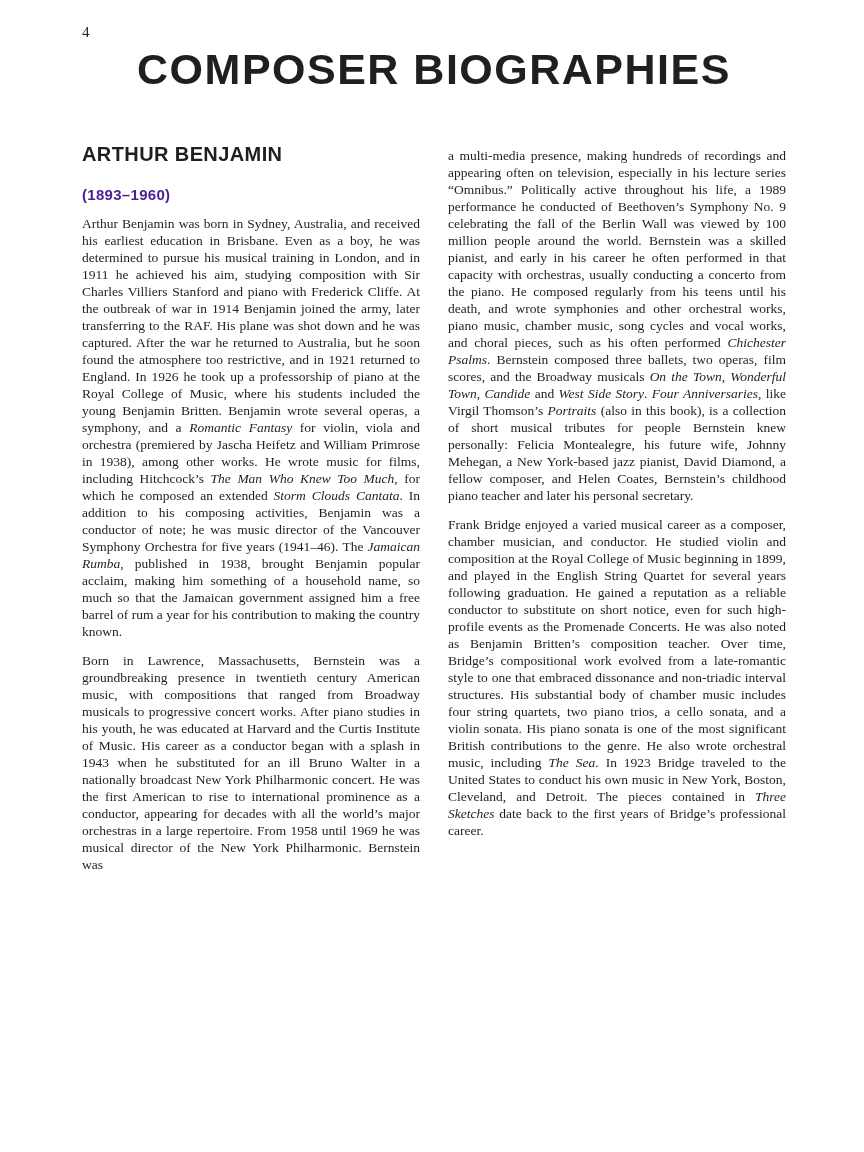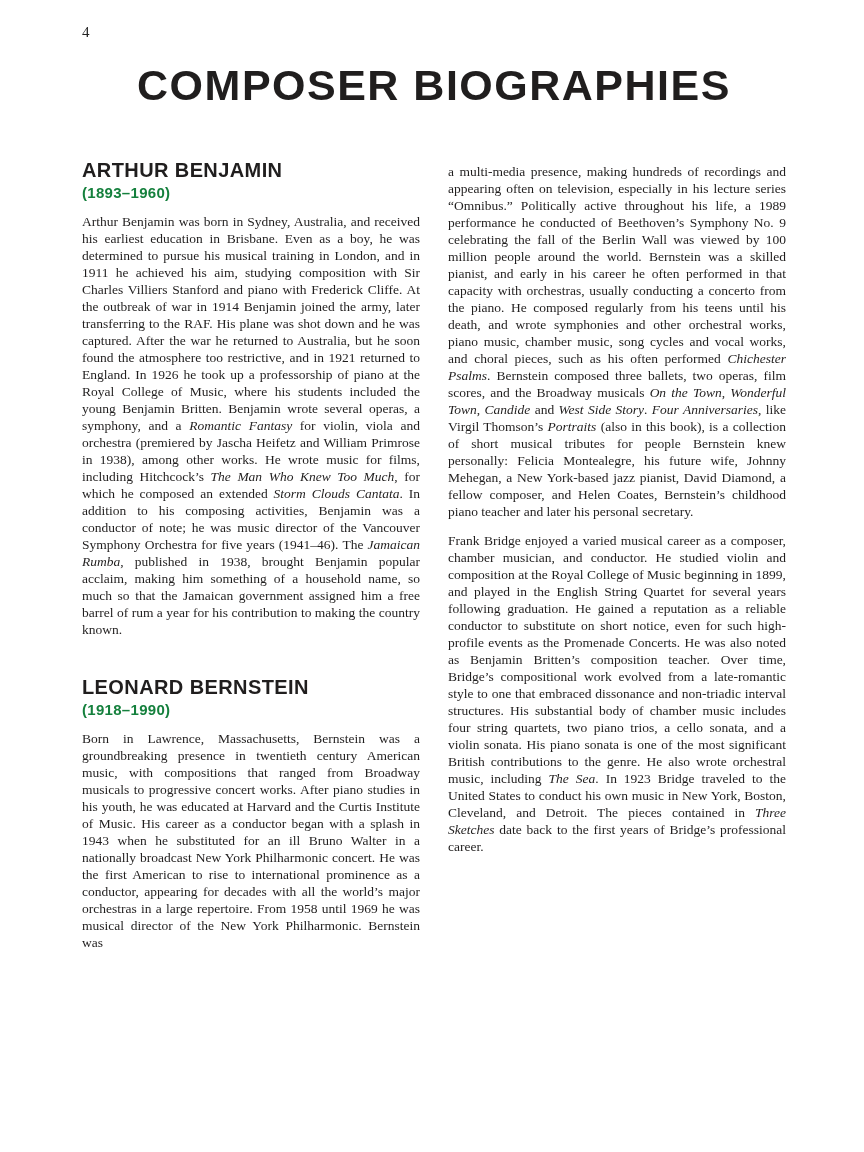--- a/index.html
+++ b/index.html
@@ -17,21 +17,21 @@
   .page-number {
     position: absolute;
     top: 24px;
     left: 82px;
     font-size: 15px;
     font-family: "Liberation Serif", serif;
     color: #222;
   }
   .doc-title {
     margin: 0;
-    padding-top: 62px;
+    padding-top: 46px;
     text-align: center;
     font-family: "Liberation Sans", sans-serif;
     font-weight: 700;
     font-size: 43px;
     letter-spacing: 1.5px;
     color: #201e1e;
     line-height: 1.1;
   }
   .columns {
     display: flex;
@@ -46,26 +46,26 @@
   .section-name {
     margin: 0;
     font-family: "Liberation Sans", sans-serif;
     font-weight: 700;
     font-size: 20px;
     letter-spacing: 0.4px;
     color: #201e1e;
     line-height: 1.15;
   }
   .section-dates {
-    margin-top: 2px;
+    margin-top: 20px;
     font-family: "Liberation Sans", sans-serif;
     font-weight: 700;
     font-size: 15px;
     letter-spacing: 0.3px;
-    color: #15803d;
+    color: #4c1d95;
   }
   .body-paragraph {
     margin: 12px 0 0 0;
     font-size: 13.5px;
     line-height: 17px;
     text-align: justify;
     color: #201e1e;
   }
   .column > .body-paragraph:first-child { margin-top: 4px; }
   .body-paragraph.continued { text-align-last: justify; }
@@ -77,24 +77,20 @@
 <div class="page">
   <div class="page-number">4</div>
   <h1 class="doc-title">COMPOSER BIOGRAPHIES</h1>
   <div class="columns">
     <div class="column">
         <div class="section-heading">
           <h2 class="section-name">ARTHUR BENJAMIN</h2>
           <div class="section-dates">(1893–1960)</div>
         </div>
         <p class="body-paragraph"><span>Arthur Benjamin was born in Sydney, Australia, and received his earliest education in Brisbane. Even as a boy, he was determined to pursue his musical training in London, and in 1911 he achieved his aim, studying composition with Sir Charles Villiers Stanford and piano with Frederick Cliffe. At the outbreak of war in 1914 Benjamin joined the army, later transferring to the RAF. His plane was shot down and he was captured. After the war he returned to Australia, but he soon found the atmosphere too restrictive, and in 1921 returned to England. In 1926 he took up a professorship of piano at the Royal College of Music, where his students included the young Benjamin Britten. Benjamin wrote several operas, a symphony, and a </span><span class="italic">Romantic Fantasy</span><span> for violin, viola and orchestra (premiered by Jascha Heifetz and William Primrose in 1938), among other works. He wrote music for films, including Hitchcock’s </span><span class="italic">The Man Who Knew Too Much</span><span>, for which he composed an extended </span><span class="italic">Storm Clouds Cantata</span><span>. In addition to his composing activities, Benjamin was a conductor of note; he was music director of the Vancouver Symphony Orchestra for five years (1941–46). The </span><span class="italic">Jamaican Rumba</span><span>, published in 1938, brought Benjamin popular acclaim, making him something of a household name, so much so that the Jamaican government assigned him a free barrel of rum a year for his contribution to making the country known.</span></p>
-        <div class="section-heading">
-          <h2 class="section-name">LEONARD BERNSTEIN</h2>
-          <div class="section-dates">(1918–1990)</div>
-        </div>
         <p class="body-paragraph continued"><span>Born in Lawrence, Massachusetts, Bernstein was a groundbreaking presence in twentieth century American music, with compositions that ranged from Broadway musicals to progressive concert works. After piano studies in his youth, he was educated at Harvard and the Curtis Institute of Music. His career as a conductor began with a splash in 1943 when he substituted for an ill Bruno Walter in a nationally broadcast New York Philharmonic concert. He was the first American to rise to international prominence as a conductor, appearing for decades with all the world’s major orchestras in a large repertoire. From 1958 until 1969 he was musical director of the New York Philharmonic. Bernstein was</span></p>
       </div>
     <div class="column">
         <p class="body-paragraph"><span>a multi-media presence, making hundreds of recordings and appearing often on television, especially in his lecture series “Omnibus.” Politically active throughout his life, a 1989 performance he conducted of Beethoven’s Symphony No. 9 celebrating the fall of the Berlin Wall was viewed by 100 million people around the world. Bernstein was a skilled pianist, and early in his career he often performed in that capacity with orchestras, usually conducting a concerto from the piano. He composed regularly from his teens until his death, and wrote symphonies and other orchestral works, piano music, chamber music, song cycles and vocal works, and choral pieces, such as his often performed </span><span class="italic">Chichester Psalms</span><span>. Bernstein composed three ballets, two operas, film scores, and the Broadway musicals </span><span class="italic">On the Town</span><span>, </span><span class="italic">Wonderful Town</span><span>, </span><span class="italic">Candide</span><span> and </span><span class="italic">West Side Story</span><span>. </span><span class="italic">Four Anniversaries</span><span>, like Virgil Thomson’s </span><span class="italic">Portraits</span><span> (also in this book), is a collection of short musical tributes for people Bernstein knew personally: Felicia Montealegre, his future wife, Johnny Mehegan, a New York-based jazz pianist, David Diamond, a fellow composer, and Helen Coates, Bernstein’s childhood piano teacher and later his personal secretary.</span></p>
         <p class="body-paragraph"><span>Frank Bridge enjoyed a varied musical career as a composer, chamber musician, and conductor. He studied violin and composition at the Royal College of Music beginning in 1899, and played in the English String Quartet for several years following graduation. He gained a reputation as a reliable conductor to substitute on short notice, even for such high-profile events as the Promenade Concerts. He was also noted as Benjamin Britten’s composition teacher. Over time, Bridge’s compositional work evolved from a late-romantic style to one that embraced dissonance and non-triadic interval structures. His substantial body of chamber music includes four string quartets, two piano trios, a cello sonata, and a violin sonata. His piano sonata is one of the most significant British contributions to the genre. He also wrote orchestral music, including </span><span class="italic">The Sea</span><span>. In 1923 Bridge traveled to the United States to conduct his own music in New York, Boston, Cleveland, and Detroit. The pieces contained in </span><span class="italic">Three Sketches</span><span> date back to the first years of Bridge’s professional career.</span></p>
       </div>
   </div>
 </div>
 
 </body></html>

